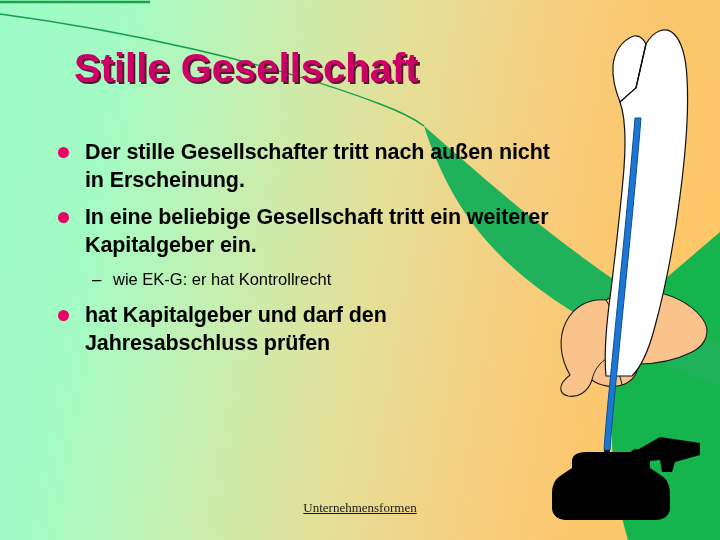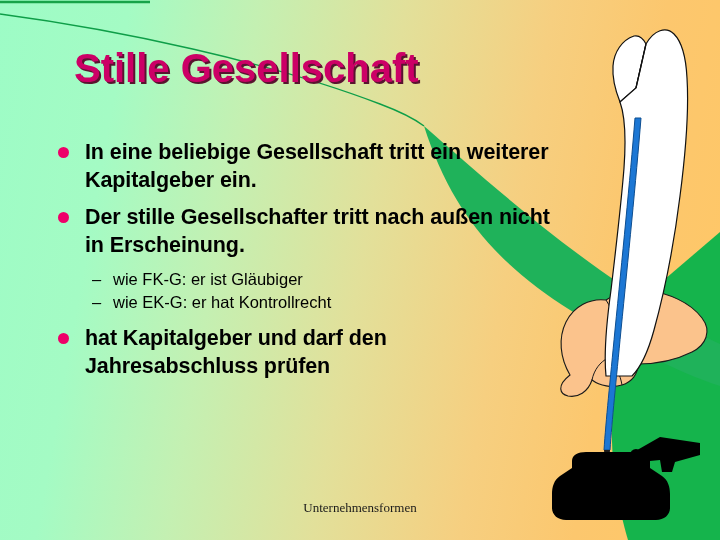--- a/index.html
+++ b/index.html
@@ -94,21 +94,21 @@
   #footer {
     position: absolute;
     left: 0;
     top: 500px;
     width: 720px;
     text-align: center;
     font-family: "Liberation Serif", serif;
     font-size: 13px;
     color: #1a1a1a;
   }
-  #footer span { display: inline-block; }
+  #footer span { display: inline-block; text-decoration: underline; }
 </style>
 </head>
 <body>
 
 <div id="slide">
 
   <svg id="bg-art" viewBox="0 0 720 540">
 
     <path d="M 720 232
              L 651 291
@@ -212,33 +212,32 @@
     </g>
 
   </svg>
 
   <div id="title">Stille Gesellschaft</div>
 
   <div id="body-list">
 
     <div class="l1">
       <span class="marker"></span>
-      <span>In eine beliebige Gesellschaft tritt ein weiterer Kapitalgeber ein.</span>
+      <span>Der stille Gesellschafter tritt nach außen nicht in Erscheinung.</span>
     </div>
 
     <div class="l1">
       <span class="marker"></span>
-      <span>Der stille Gesellschafter tritt nach außen nicht in Erscheinung.</span>
+      <span>In eine beliebige Gesellschaft tritt ein weiterer Kapitalgeber ein.</span>
     </div>
 
 
     <div class="l2-group">
       <div class="l2">
         <span class="marker-dash">–</span>
-        <span>wie FK-G: er ist Gläubiger</span>
       </div>
       <div class="l2">
         <span class="marker-dash">–</span>
         <span>wie EK-G: er hat Kontrollrecht</span>
       </div>
     </div>
 
     <div class="l1">
       <span class="marker"></span>
       <span>hat Kapitalgeber und darf den Jahresabschluss prüfen</span>

